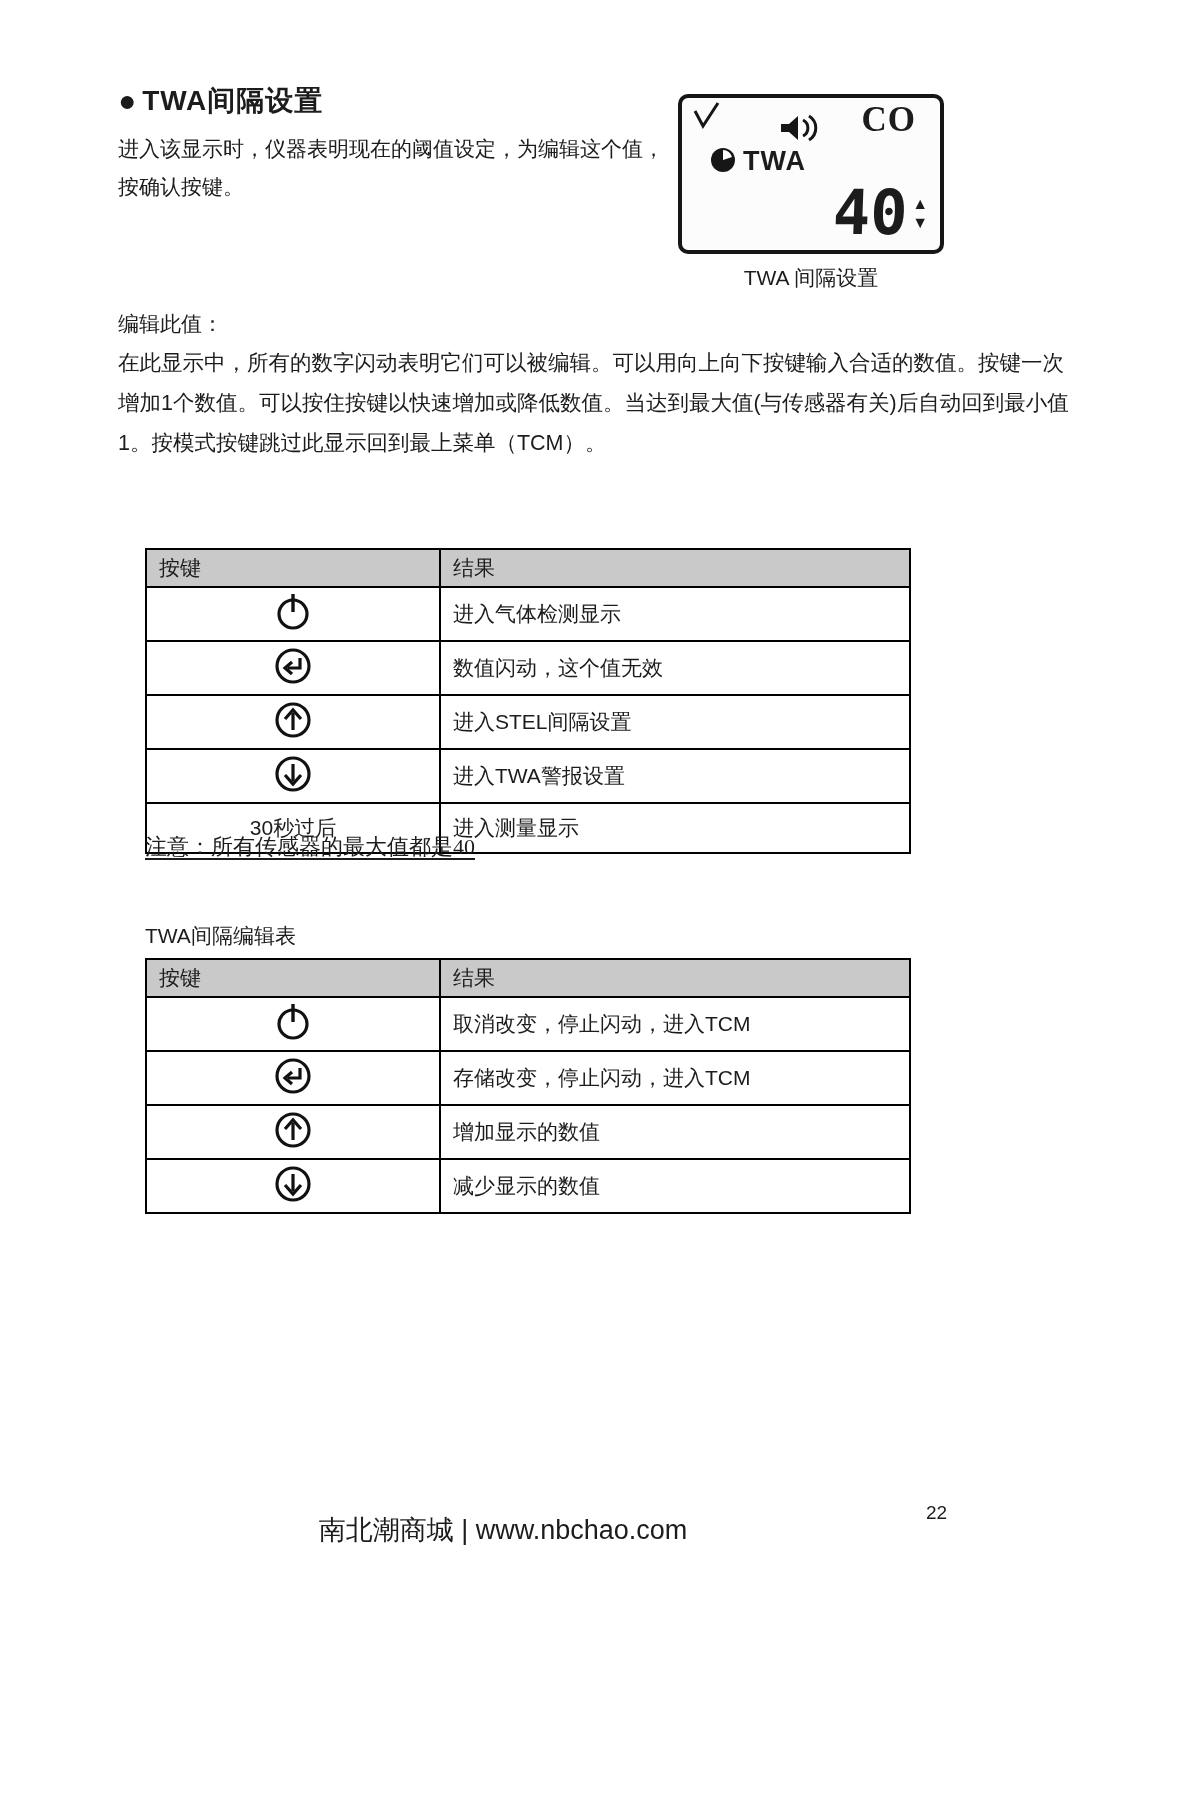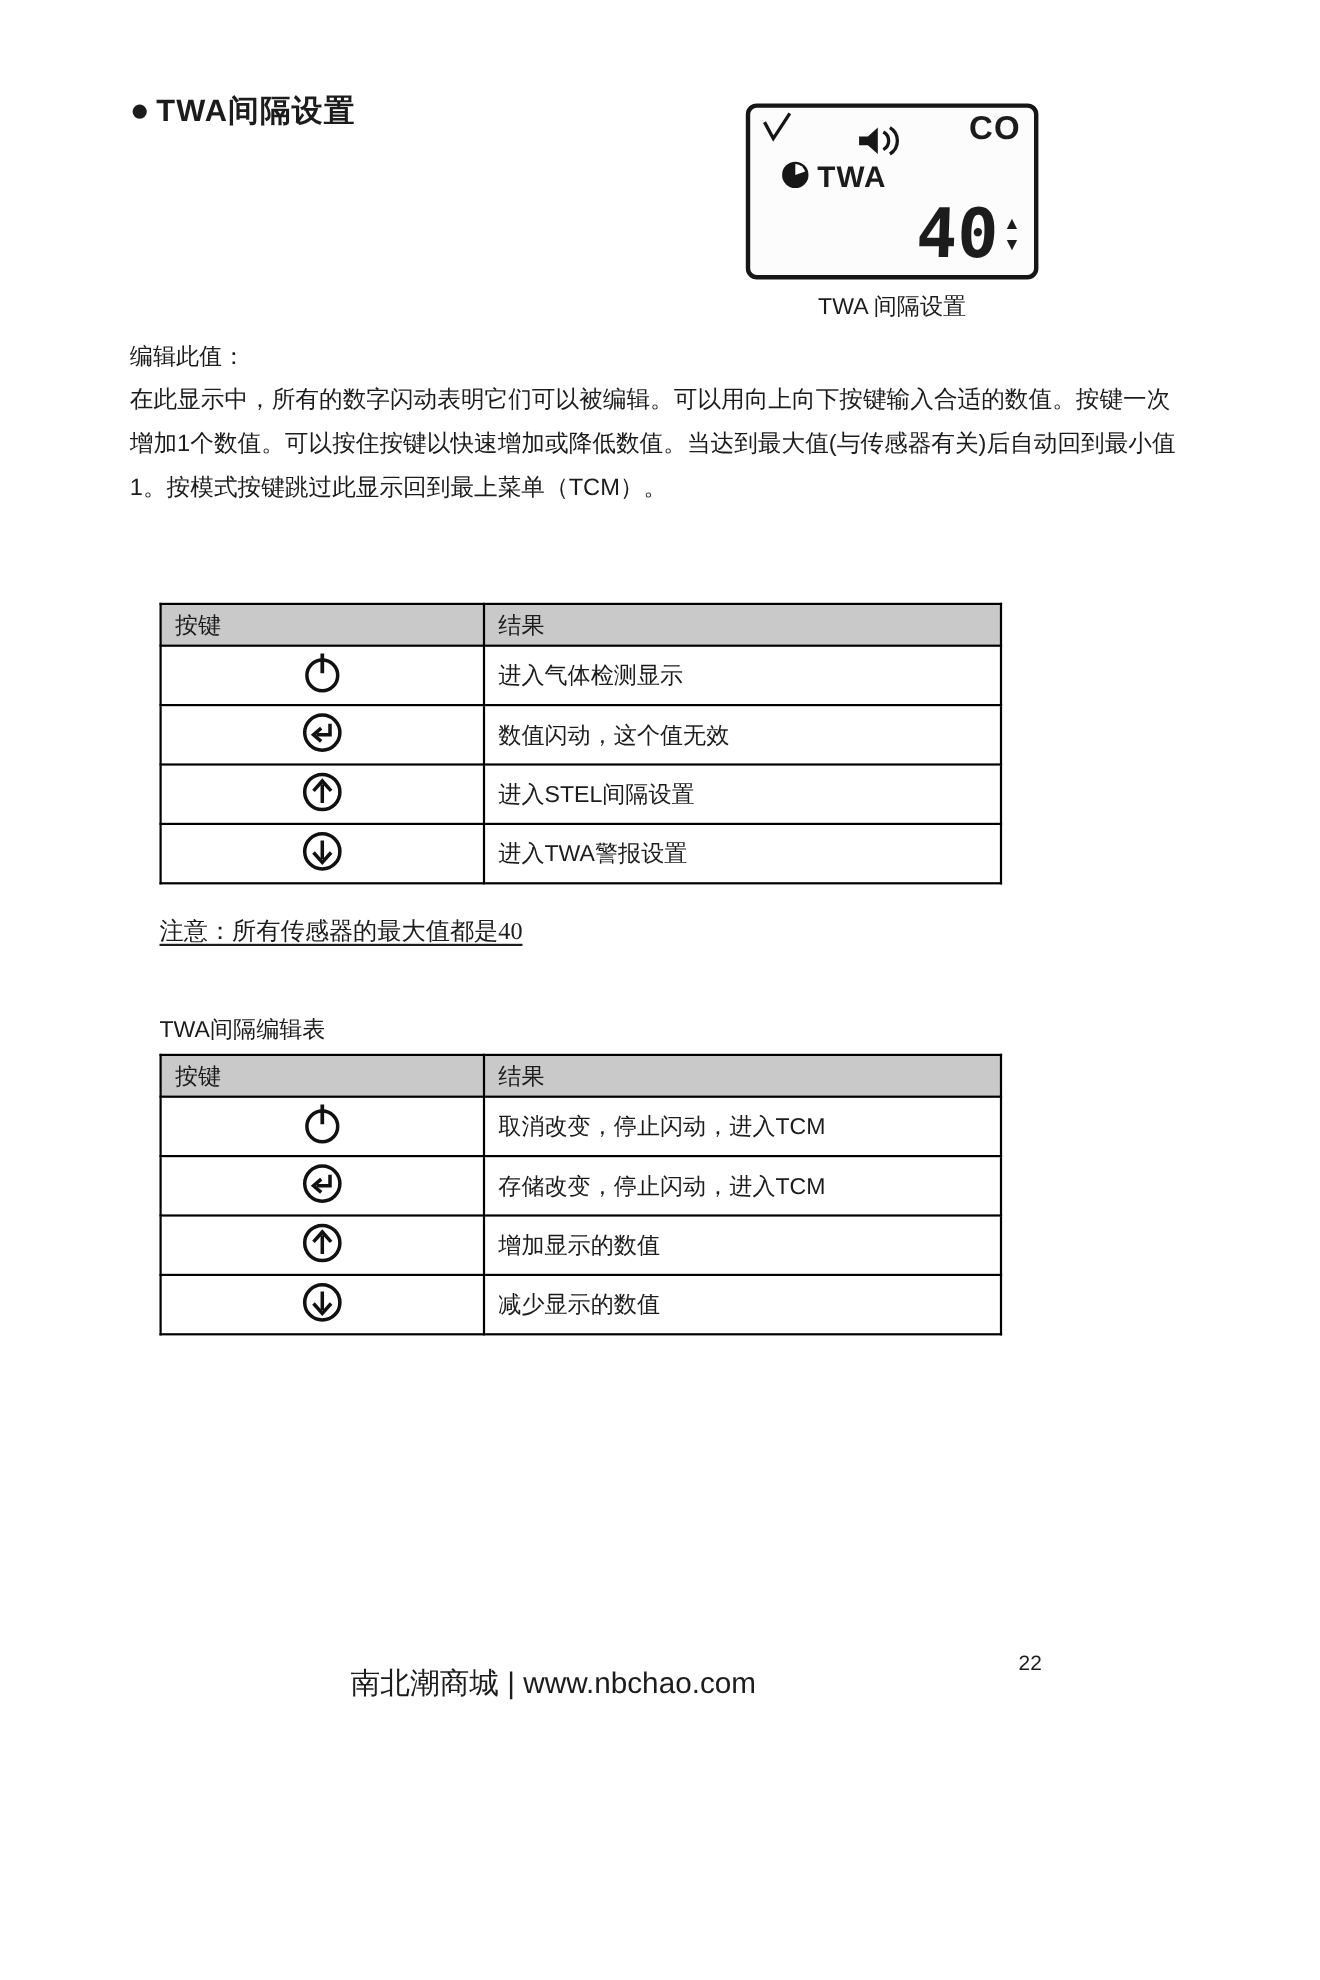--- a/index.html
+++ b/index.html
@@ -13,21 +13,21 @@
   .title-row { position:absolute; left:118px; top:82px; display:flex; align-items:center; gap:6px; }
   .bullet { font-size:30px; line-height:1; }
   .title-text { font-size:28px; font-weight:bold; letter-spacing:1px; }
   
   .intro { position:absolute; left:118px; top:130px; width:548px; font-size:21px; line-height:1.82; }
   .intro p { margin:0; }
   
   .lcd-wrap { position:absolute; left:678px; top:94px; width:266px; }
   .lcd { position:relative; width:258px; height:152px; border:4px solid #161616; border-radius:10px; background:#fcfcfc; }
   .lcd-check { position:absolute; left:10px; top:2px; }
-  .lcd-gas { position:absolute; right:12px; top:2px; font-family:Liberation Sans, sans-serif; font-weight:bold; font-size:30px; letter-spacing:1px; }
+  .lcd-gas { position:absolute; right:24px; top:2px; font-family:Liberation Serif, serif; font-weight:bold; font-size:35px; letter-spacing:1px; }
   .lcd-speaker { position:absolute; left:96px; top:14px; }
   .lcd-twa-row { position:absolute; left:28px; top:48px; display:flex; align-items:center; gap:7px; }
   .lcd-twa { font-size:27px; font-weight:bold; letter-spacing:1px; }
   .lcd-value-row { position:absolute; right:12px; bottom:6px; display:flex; align-items:center; gap:5px; }
   .lcd-value { font-family:"DejaVu Sans Mono","Liberation Mono",monospace; font-weight:bold; font-size:62px; line-height:1; transform:skewX(-2deg); }
   .lcd-arrows { display:flex; flex-direction:column; gap:3px; font-size:16px; line-height:1; }
   .lcd-caption { margin-top:10px; text-align:center; font-size:21px; }
   
   .edit-heading { position:absolute; left:118px; top:310px; font-size:21px; }
   .edit-body { position:absolute; left:118px; top:344px; width:962px; font-size:21.5px; line-height:1.86; }
@@ -60,20 +60,21 @@
 <body>
 
 <div class="page">
 
   <div class="title-row">
     <span class="bullet">●</span>
     <span class="title-text">TWA间隔设置</span>
   </div>
 
   <div class="intro">
+    <p>进入该显示时，仪器表明现在的阈值设定，为编辑这个值，按确认按键。</p>
   </div>
 
   <div class="lcd-wrap">
     <div class="lcd">
       <span class="lcd-check">
         <svg width="34" height="30" viewBox="0 0 34 30">
             <polyline points="3,11 11,26 26,3" fill="none" stroke="#161616" stroke-width="3"></polyline>
           </svg>
       </span>
       <span class="lcd-gas">CO</span>
@@ -139,20 +140,24 @@
         <td class="result-cell">进入STEL间隔设置</td>
       </tr>
       <tr>
         <td class="icon-cell"><span class="btn-icon"><svg width="42" height="42" viewBox="0 0 42 42">
                 <circle cx="21" cy="21" r="16" fill="none" stroke="#111" stroke-width="3.2"></circle>
                 <line x1="21" y1="11" x2="21" y2="28" stroke="#111" stroke-width="3.2"></line>
                 <polyline points="13,22 21,31 29,22" fill="none" stroke="#111" stroke-width="3.2"></polyline>
               </svg></span></td>
         <td class="result-cell">进入TWA警报设置</td>
       </tr>
+      <tr>
+        <td class="text-key">30秒过后</td>
+        <td class="result-cell">进入测量显示</td>
+      </tr>
     </tbody>
   </table>
 
   <div class="note">注意：所有传感器的最大值都是40</div>
 
   <div class="t2-title">TWA间隔编辑表</div>
 
   <table class="keys-table t2">
     <thead>
       <tr>

